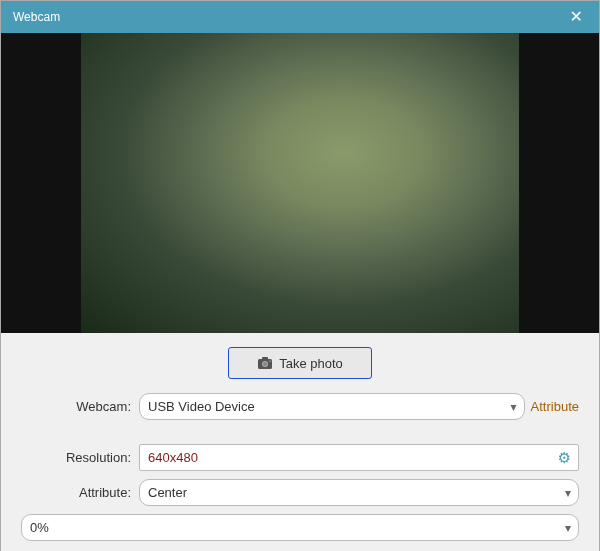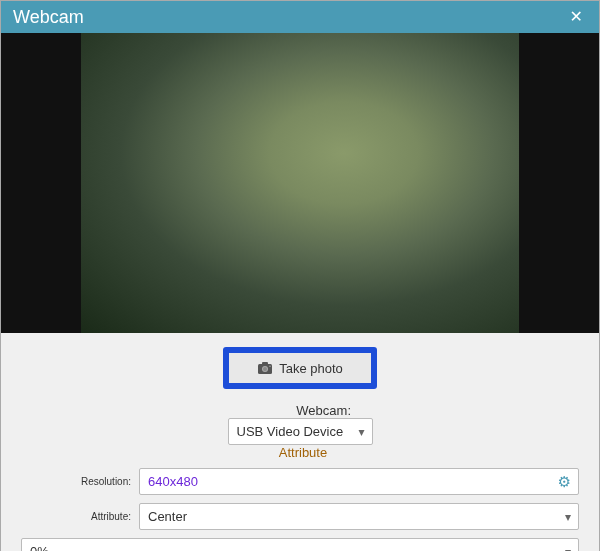--- a/index.html
+++ b/index.html
@@ -21,21 +21,21 @@
     .title-bar {
       background: #4a9bb5;
       color: white;
       padding: 8px 12px;
       display: flex;
       align-items: center;
       justify-content: space-between;
       height: 32px;
     }
     .title-bar-text {
-      font-size: 18px;
+      font-size: 12px;
       font-weight: normal;
       text-align: right;
     }
     .close-btn {
       background: none;
       border: none;
       color: white;
       cursor: pointer;
       font-size: 16px;
       line-height: 1;
@@ -79,21 +79,21 @@
       background: #f0f0f0;
       padding: 14px 20px 14px 20px;
     }
     .take-photo-row {
       display: flex;
       justify-content: center;
       margin-bottom: 14px;
     }
     .take-photo-btn {
       background: #e8e8e8;
-      border: 6px solid #1d4ed8;
+      border: 1px solid #1d4ed8;
       border-radius: 3px;
       padding: 7px 28px;
       cursor: pointer;
       font-size: 13px;
       display: flex;
       align-items: center;
       gap: 6px;
       color: #333;
     }
     .camera-icon-svg {
@@ -103,46 +103,46 @@
     .form-row {
       display: flex;
       align-items: center;
       margin-bottom: 8px;
     }
     .form-label {
       width: 110px;
       text-align: right;
       margin-right: 8px;
       color: #333;
-      font-size: 10px;
+      font-size: 13px;
     }
     .form-control-wrap {
       flex: 1;
       position: relative;
     }
     .form-select {
       width: 100%;
       appearance: none;
       -webkit-appearance: none;
       background: white;
       border: 1px solid #bbb;
-      border-radius: 2px;
+      border-radius: 10px;
       padding: 5px 28px 5px 8px;
       font-size: 13px;
       color: #333;
       cursor: pointer;
     }
     .form-input {
       width: 100%;
       background: white;
       border: 1px solid #bbb;
       border-radius: 2px;
       padding: 5px 28px 5px 8px;
       font-size: 13px;
-      color: #6d28d9;
+      color: #7f1d1d;
     }
     .chevron-icon {
       position: absolute;
       right: 8px;
       top: 50%;
       transform: translateY(-50%);
       pointer-events: none;
       color: #666;
       font-size: 12px;
     }
@@ -157,22 +157,21 @@
     }
     .attribute-link {
       color: #a16207;
       text-decoration: none;
       font-size: 13px;
       margin-left: 6px;
       white-space: nowrap;
     }
     .webcam-row {
       display: flex;
-      margin-bottom: 8px;
-      flex-direction: column;
+      margin-bottom: 24px;
     }
     .webcam-label {
       width: 110px;
       text-align: right;
       margin-right: 8px;
       color: #333;
       font-size: 13px;
     }
     .webcam-select-wrap {
       flex: 1;

